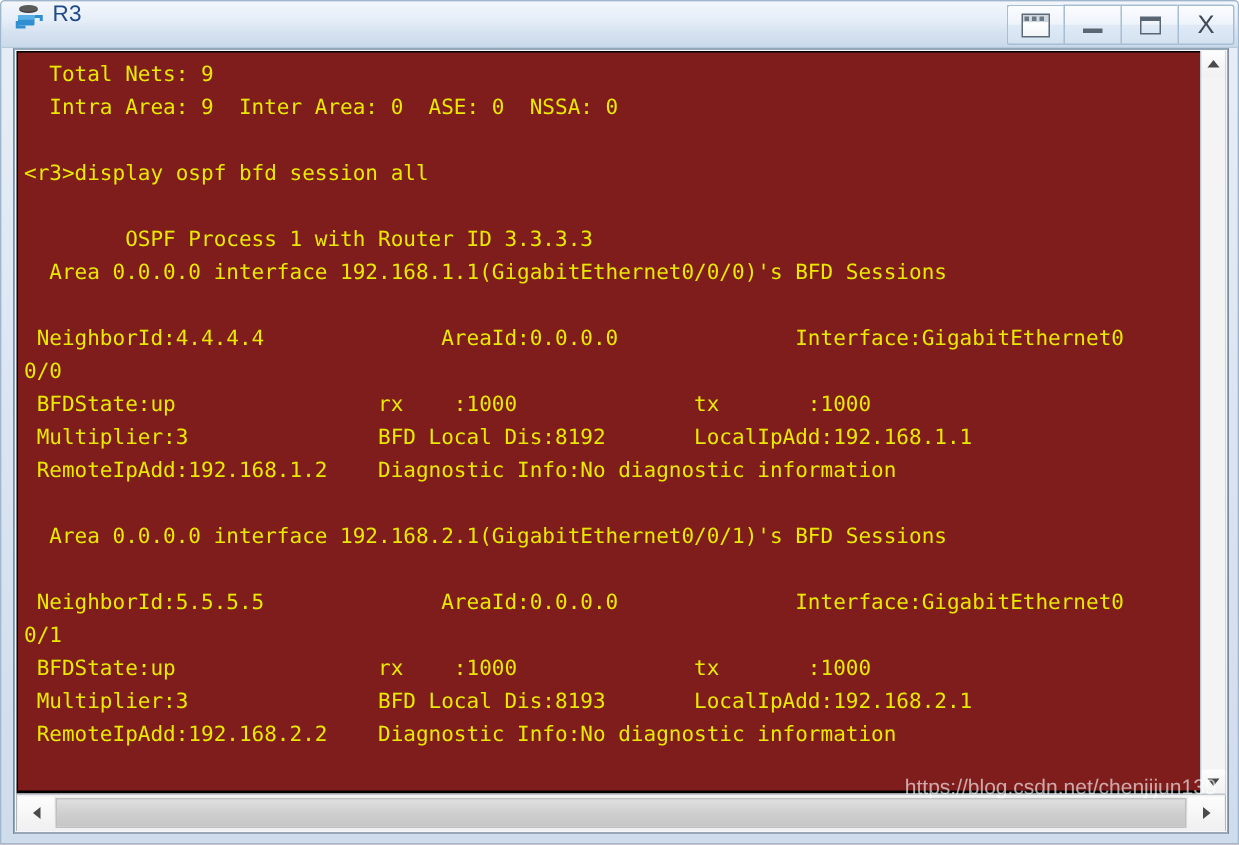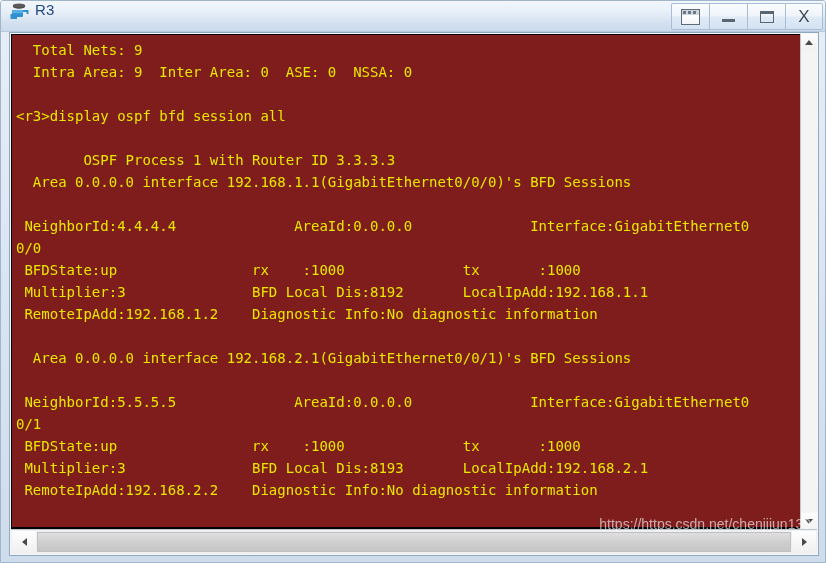--- a/index.html
+++ b/index.html
@@ -328,15 +328,15 @@
       <div class="hs-btn left">
         <span class="arrow left"></span>
       </div>
       <div class="hs-thumb"></div>
       <div class="hs-btn right">
         <span class="arrow right"></span>
       </div>
     </div>
   </div>
 
-  <div class="watermark">https://https.csdn.net/chenjijun139</div>
+  <div class="watermark">https://blog.csdn.net/chenjijun139</div>
 
 </div>
 
 </body></html>

